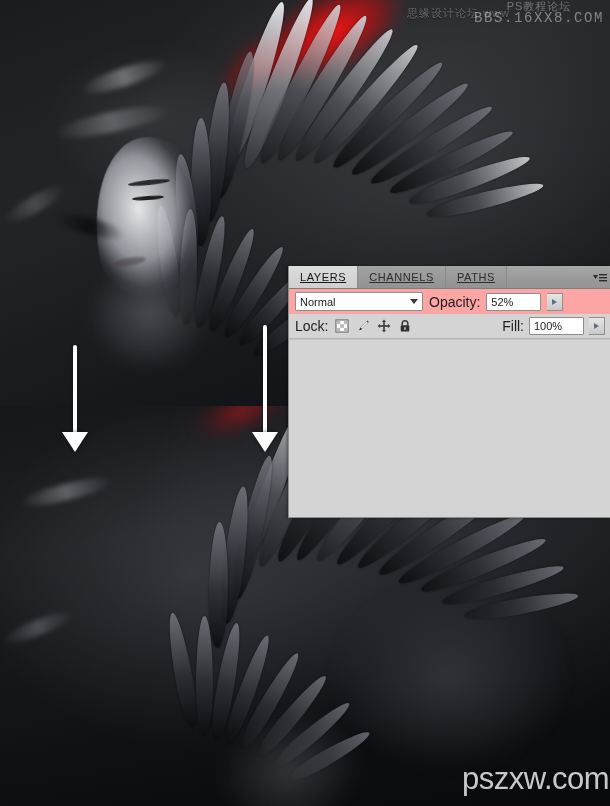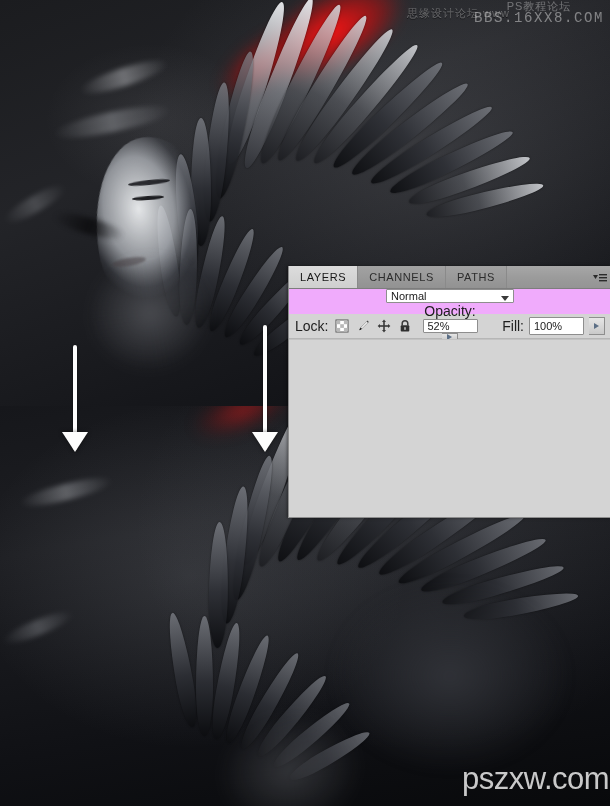--- a/index.html
+++ b/index.html
@@ -143,36 +143,36 @@
     background:linear-gradient(180deg,#a7a7a7 0%,#9b9b9b 52%,#949494 100%);
     border-bottom:1px solid #7d7d7d;
     display:flex;align-items:stretch;
   }
   .tab{
     display:flex;align-items:center;padding:0 11px;
     font-size:11px;letter-spacing:.6px;color:#2c2c2c;
     border-right:1px solid #8a8a8a;
     background:linear-gradient(180deg,#a2a2a2,#929292);
     cursor:default;
+    text-decoration:underline;
   }
   .tab.active{
     background:linear-gradient(180deg,#dcdcdc,#cfcfcf);
     color:#161616;
   }
   #panel-menu-icon{
     position:absolute;right:4px;top:5px;
     width:14px;height:12px;
   }
 
   
   #blend-row{
     height:25px;display:flex;align-items:center;
-    padding:0 6px;
-    background:#f0abfc;
-    flex-direction:column;
+    padding:0 6px;gap:6px;
+    background:#fca5a5;
   }
   #blend-select{
     width:118px;height:17px;
     background:#fff;border:1px solid #8e8e8e;
     border-radius:1px;
     display:flex;align-items:center;
     padding:0 4px;position:relative;
     font-size:11px;color:#1b1b1b;
   }
   #blend-caret{

